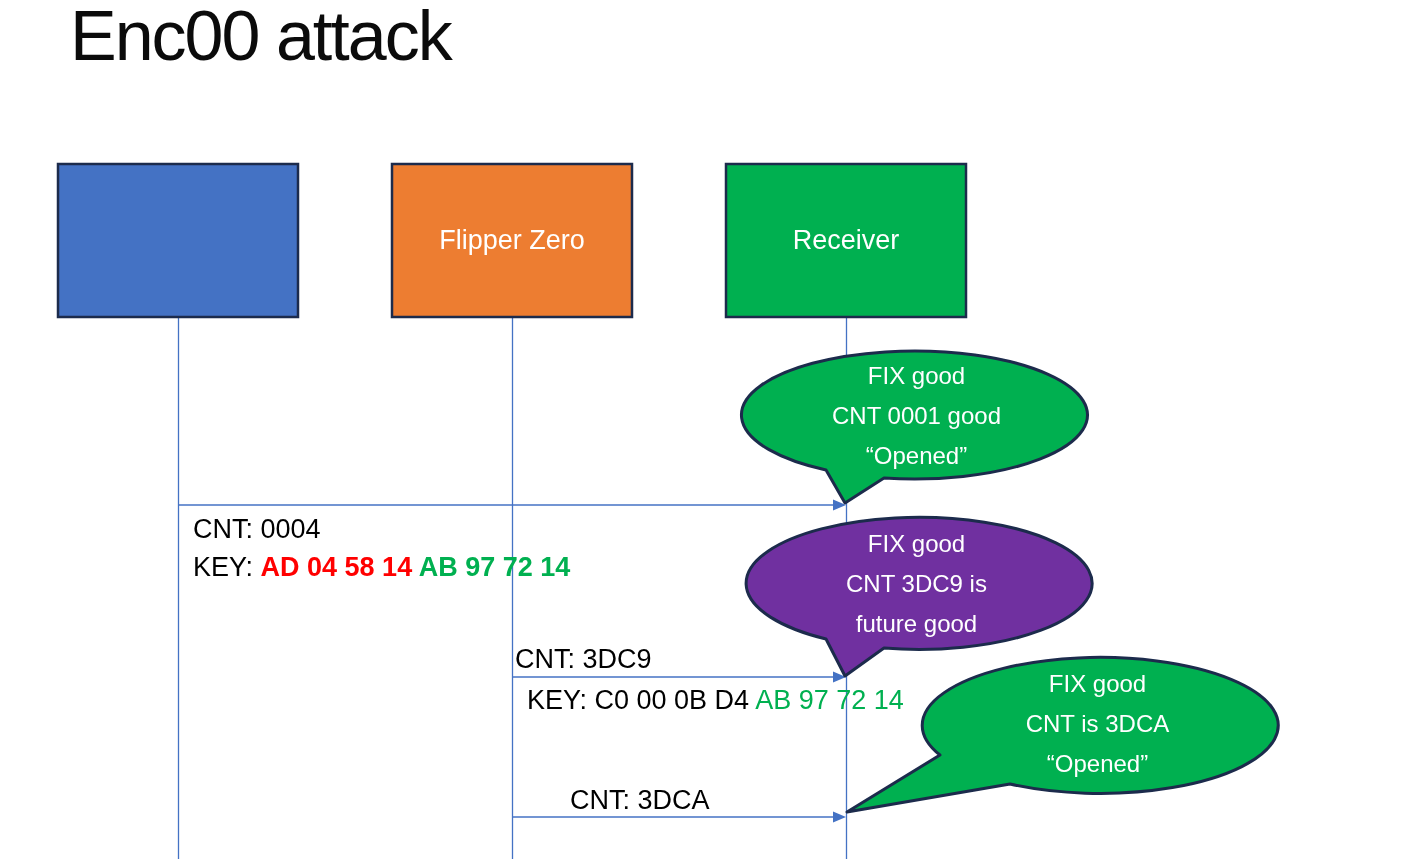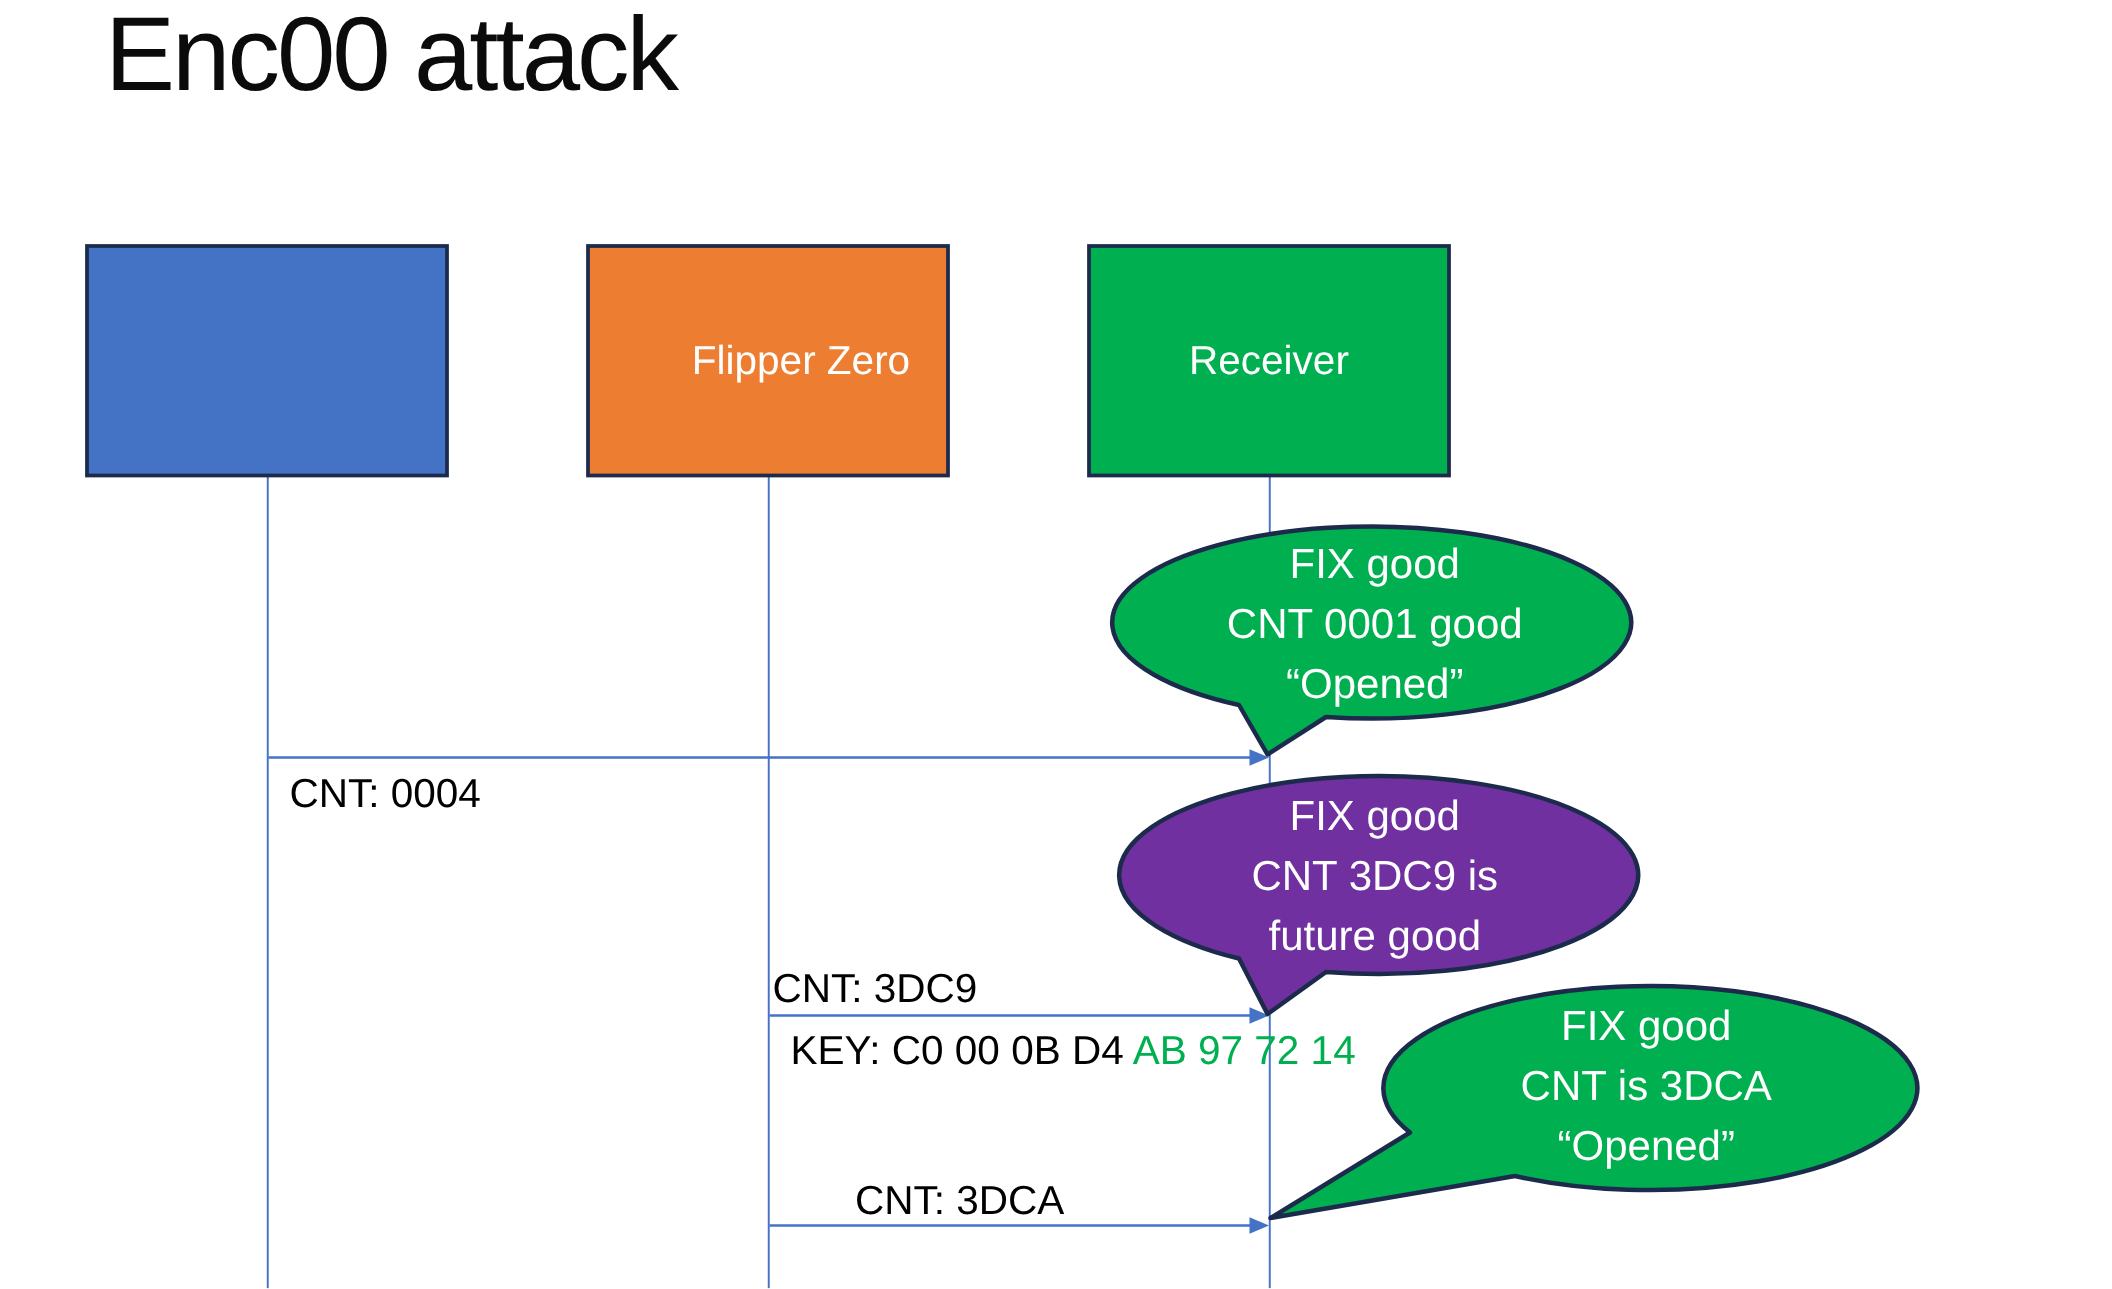--- a/index.html
+++ b/index.html
@@ -16,21 +16,21 @@
   .actor-label{
     position:absolute;width:240px;height:153px;top:164px;
     display:flex;align-items:center;justify-content:center;
     color:#ffffff;font-size:27px;white-space:nowrap;
   }
   .msg{
     position:absolute;font-size:27px;color:#000000;white-space:nowrap;line-height:32px;
   }
   .msg .hex-bold{font-weight:700;}
   .callout-text{
-    position:absolute;color:#ffffff;font-size:28px;text-align:center;line-height:40px;
+    position:absolute;color:#ffffff;font-size:24px;text-align:center;line-height:40px;
     white-space:nowrap;
   }
   .lifeline{stroke-width:1.3px;}
   .msgline{stroke-width:1.6px;}
   .shape{stroke-width:2.5px;}
   .bubble{stroke-width:3px;stroke-linejoin:round;}
 </style>
 </head>
 <body>
 
@@ -55,24 +55,27 @@
     <rect class="shape" x="392" y="164" width="240" height="153" fill="#ED7D31" stroke="#1C2B4C"></rect>
     <rect class="shape" x="726" y="164" width="240" height="153" fill="#00B050" stroke="#1C2B4C"></rect>
 
     <path class="bubble" d="M 826 470 A 173 64 0 1 1 884 478 L 845 503 Z" fill="#00B050" stroke="#1C2B4C"></path>
     <path class="bubble" d="M 826 639 A 173 66 0 1 1 884 648 L 845 676 Z" fill="#7030A0" stroke="#1C2B4C"></path>
     <path class="bubble" d="M 940 755 A 178 68 0 1 1 1010 784 L 847 812 Z" fill="#00B050" stroke="#1C2B4C"></path>
   </svg>
 
   <h1 class="title">Enc00 attack</h1>
 
-  <div class="actor-label" style="left:376px;padding-left:38px;">Flipper Zero</div>
+  <div class="actor-label" style="left:392px;">Flipper Zero</div>
   <div class="actor-label" style="left:726px;">Receiver</div>
 
   <div class="msg" style="left:193px;top:513px;">CNT: 0004</div>
+  <div class="msg" style="left:193px;top:551px;">
+    <span>KEY: </span><span class="hex-bold" style="color: rgb(255, 0, 0);">AD 04 58 14 </span><span class="hex-bold" style="color: rgb(0, 176, 80);">AB 97 72 14</span>
+  </div>
 
   <div class="msg" style="left:515px;top:643px;">CNT: 3DC9</div>
   <div class="msg" style="left:527px;top:684px;">
     <span>KEY: C0 00 0B D4 </span><span style="color: rgb(0, 176, 80);">AB 97 72 14</span>
   </div>
 
   <div class="msg" style="left:534px;top:784px;padding-left:36px;">CNT: 3DCA</div>
 
   <div class="callout-text" style="left:743px;top:356px;width:347px;">
     <div>FIX good</div>

